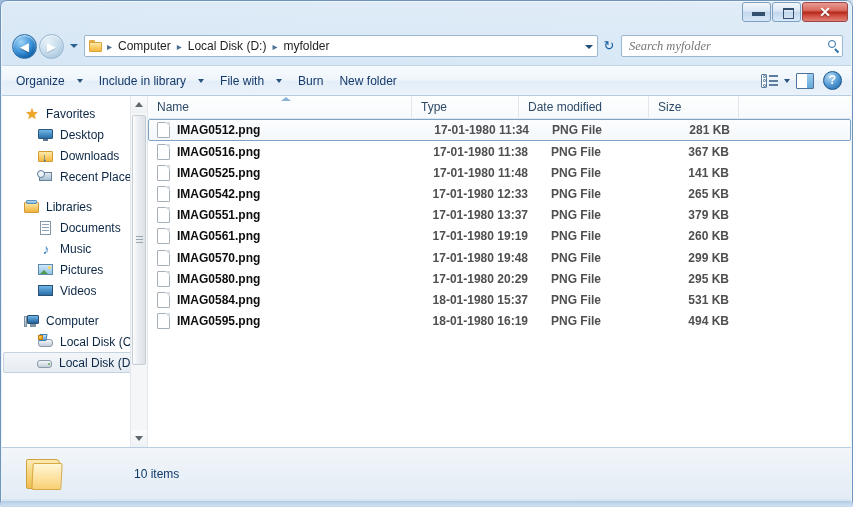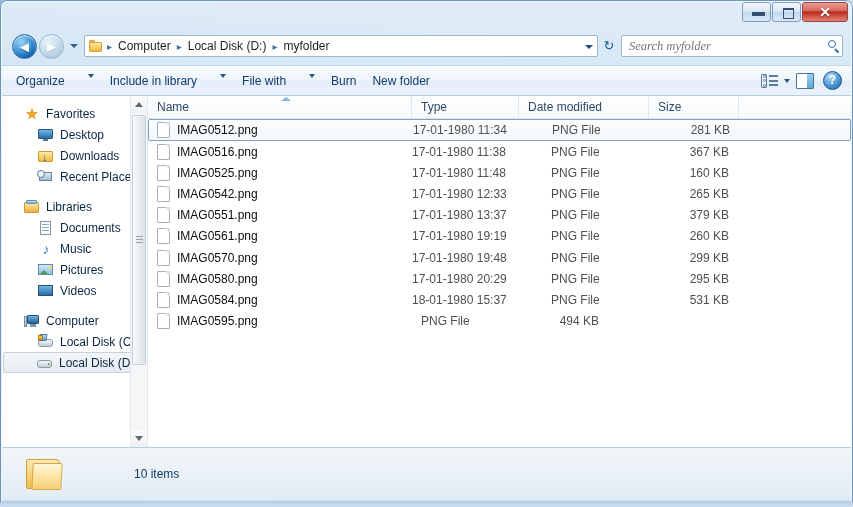--- a/index.html
+++ b/index.html
@@ -279,21 +279,22 @@
     border-bottom: 1px solid #b6cde1;
     display: flex;
     align-items: center;
     padding: 0 6px;
   }
   .tbitem {
     font-size: 12px;
     color: #15396b;
     padding: 4px 8px;
     display: flex;
-    gap: 23px;
+    align-items: center;
+    gap: 12px;
     white-space: nowrap;
     cursor: default;
     border-radius: 2px;
   }
   .tbcaret {
     border-left: 3.5px solid transparent;
     border-right: 3.5px solid transparent;
     border-top: 4px solid #29527f;
     display: inline-block;
   }
@@ -528,37 +529,38 @@
     border-bottom: 4px solid #89b4d8;
   }
 
   .row {
     display: flex;
     align-items: center;
     height: 21.2px;
     font-size: 12px;
     color: #0d0d0d;
     cursor: default;
+    font-weight: bold;
   }
   .row.selected {
     background: linear-gradient(180deg,#fcfdfe 0%,#f4f8fb 100%);
     border: 1px solid #7da2c4;
     border-radius: 2px;
     height: 22px;
   }
   .cell { flex: none; overflow: hidden; white-space: nowrap; }
   .cell.name {
     width: 264px;
     padding-left: 9px;
     display: flex;
     align-items: center;
     gap: 7px;
   }
   .row.selected .cell.name { padding-left: 8px; }
-  .cell.date { width: 130px; color: #4f4f4f; padding-right: 14px; }
+  .cell.date { width: 130px; color: #4f4f4f; text-align: right; padding-right: 14px; }
   .cell.type { width: 107px; color: #4f4f4f; padding-left: 9px; }
   .cell.size { width: 90px; color: #4f4f4f; text-align: right; padding-right: 10px; }
 
   .file-icon {
     width: 13px; height: 16px;
     flex: none;
     position: relative;
   }
   .file-icon .sheet {
     position: absolute;
@@ -880,21 +882,21 @@
           <div class="row">
             <div class="cell name">
               <span class="file-icon">
                 <span class="sheet"></span>
                 <span class="fold"></span>
               </span>
               <span>IMAG0525.png</span>
             </div>
             <div class="cell date">17-01-1980 11:48</div>
             <div class="cell type">PNG File</div>
-            <div class="cell size">160 KB</div>
+            <div class="cell size">141 KB</div>
           </div>
           <div class="row">
             <div class="cell name">
               <span class="file-icon">
                 <span class="sheet"></span>
                 <span class="fold"></span>
               </span>
               <span>IMAG0542.png</span>
             </div>
             <div class="cell date">17-01-1980 12:33</div>
@@ -962,20 +964,21 @@
             <div class="cell size">531 KB</div>
           </div>
           <div class="row">
             <div class="cell name">
               <span class="file-icon">
                 <span class="sheet"></span>
                 <span class="fold"></span>
               </span>
               <span>IMAG0595.png</span>
             </div>
+            <div class="cell date">18-01-1980 16:19</div>
             <div class="cell type">PNG File</div>
             <div class="cell size">494 KB</div>
           </div>
         </div>
     </div>
   </div>
 
   <div id="detailspane">
     <div id="detail-folder-icon">
       <span class="back"></span>

